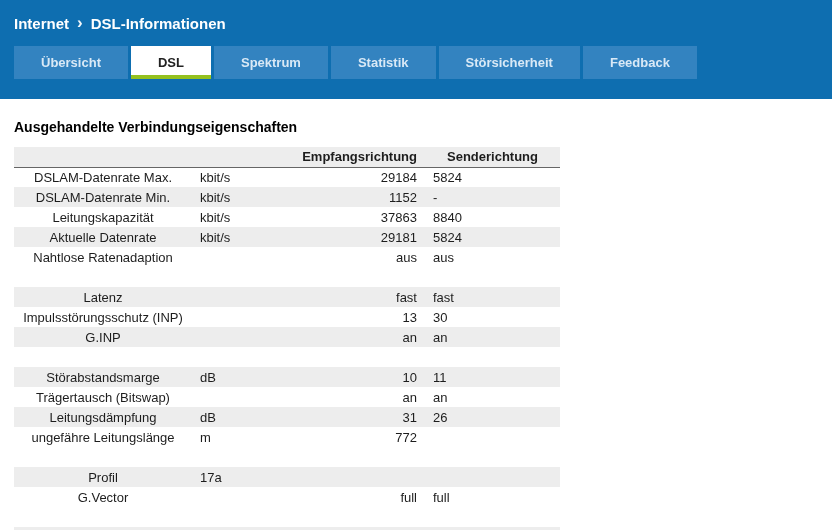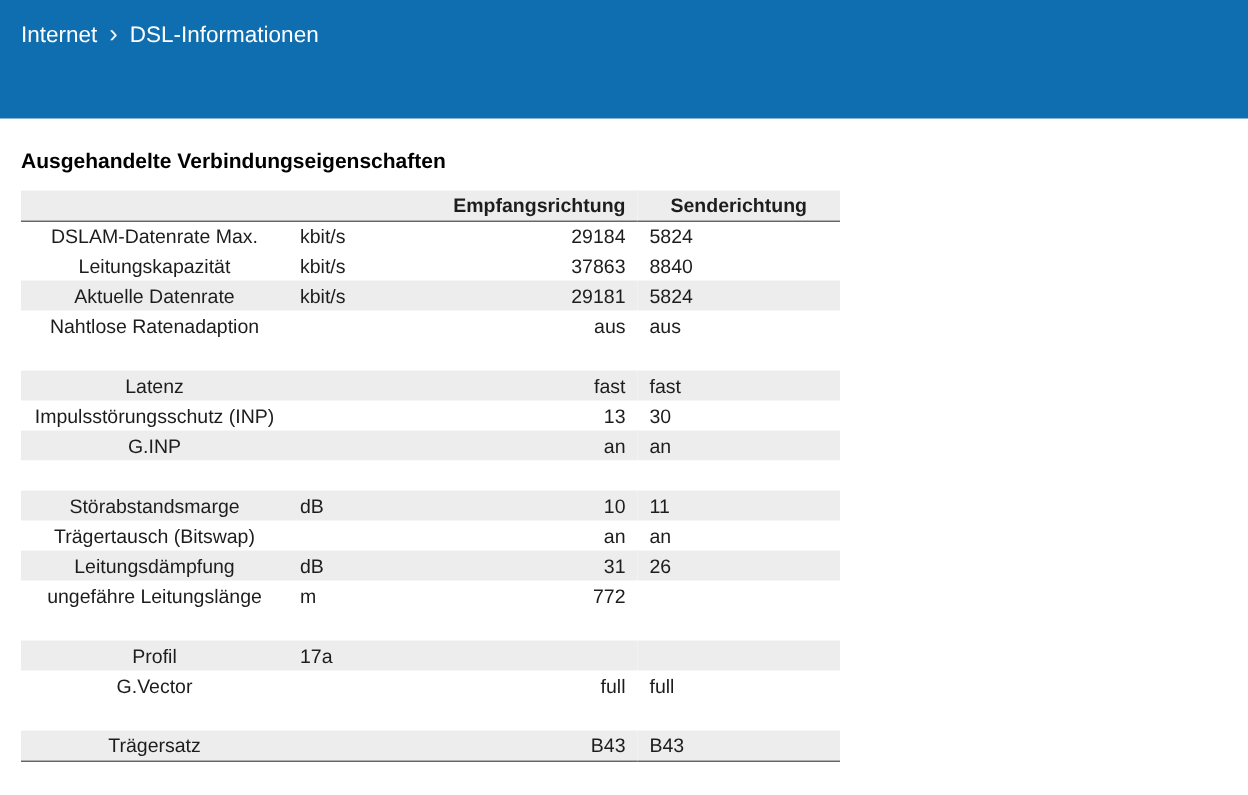--- a/index.html
+++ b/index.html
@@ -2,21 +2,21 @@
 <html style="--header-blue: #0e6eb0; --tab-blue: #3383c0; --tab-text: #d9e9f6; --active-green: #95c11f; --row-gray: #ededed; --border-dark: #666666;"><head>
 <meta charset="utf-8">
 <style>
   * { box-sizing: border-box; }
   html, body { margin: 0; padding: 0; }
   body {
     width: 832px; height: 530px; overflow: hidden;
     font-family: "Liberation Sans", "DejaVu Sans", sans-serif;
     background: #ffffff; color: #222222;
   }
-  .topbar { background: var(--header-blue, #0e6eb0); height: 79px; }
+  .topbar { background: var(--header-blue, #0e6eb0); height: 99px; font-weight: bold; }
   .breadcrumb {
     height: 46px; display: flex; align-items: center;
     padding: 0 14px; color: #ffffff; font-size: 15px; gap: 8px;
   }
   .crumb-section { color: #ffffff; text-decoration: none; cursor: pointer; }
   .crumb-sep { font-size: 17px; line-height: 1; opacityः: .95; opacity: .95; position: relative; top: -1px; }
   .crumb-page { color: #ffffff; }
   .tabbar { display: flex; gap: 3px; padding-left: 14px; height: 33px; align-items: stretch; }
   .tab {
     background: var(--tab-blue, #3383c0); color: var(--tab-text, #d9e9f6);
@@ -51,40 +51,54 @@
 </head>
 <body>
 
 <div class="page">
   <header class="topbar">
     <nav class="breadcrumb">
       <a class="crumb-section">Internet</a>
       <span class="crumb-sep">›</span>
       <span class="crumb-page">DSL-Informationen</span>
     </nav>
+    <div class="tabbar" id="tabbar">
+        <div class="tab">Übersicht</div>
+        <div class="tab active">DSL</div>
+        <div class="tab">Spektrum</div>
+        <div class="tab">Statistik</div>
+        <div class="tab">Störsicherheit</div>
+        <div class="tab">Feedback</div>
+      </div>
   </header>
 
   <main class="content">
     <h2 class="heading">Ausgehandelte Verbindungseigenschaften</h2>
 
     <table class="dsl-table">
       <thead>
         <tr>
           <th class="col-label"></th>
           <th class="col-unit"></th>
           <th class="col-rx">Empfangsrichtung</th>
           <th class="col-tx">Senderichtung</th>
         </tr>
       </thead>
       <tbody id="tbody">
           <tr>
             <td class="col-label">DSLAM-Datenrate Max.</td>
             <td class="col-unit">kbit/s</td>
             <td class="col-rx">29184</td>
             <td class="col-tx">5824</td>
+          </tr>
+          <tr class="gray">
+            <td class="col-label">DSLAM-Datenrate Min.</td>
+            <td class="col-unit">kbit/s</td>
+            <td class="col-rx">1152</td>
+            <td class="col-tx">-</td>
           </tr>
           <tr>
             <td class="col-label">Leitungskapazität</td>
             <td class="col-unit">kbit/s</td>
             <td class="col-rx">37863</td>
             <td class="col-tx">8840</td>
           </tr>
           <tr class="gray">
             <td class="col-label">Aktuelle Datenrate</td>
             <td class="col-unit">kbit/s</td>

